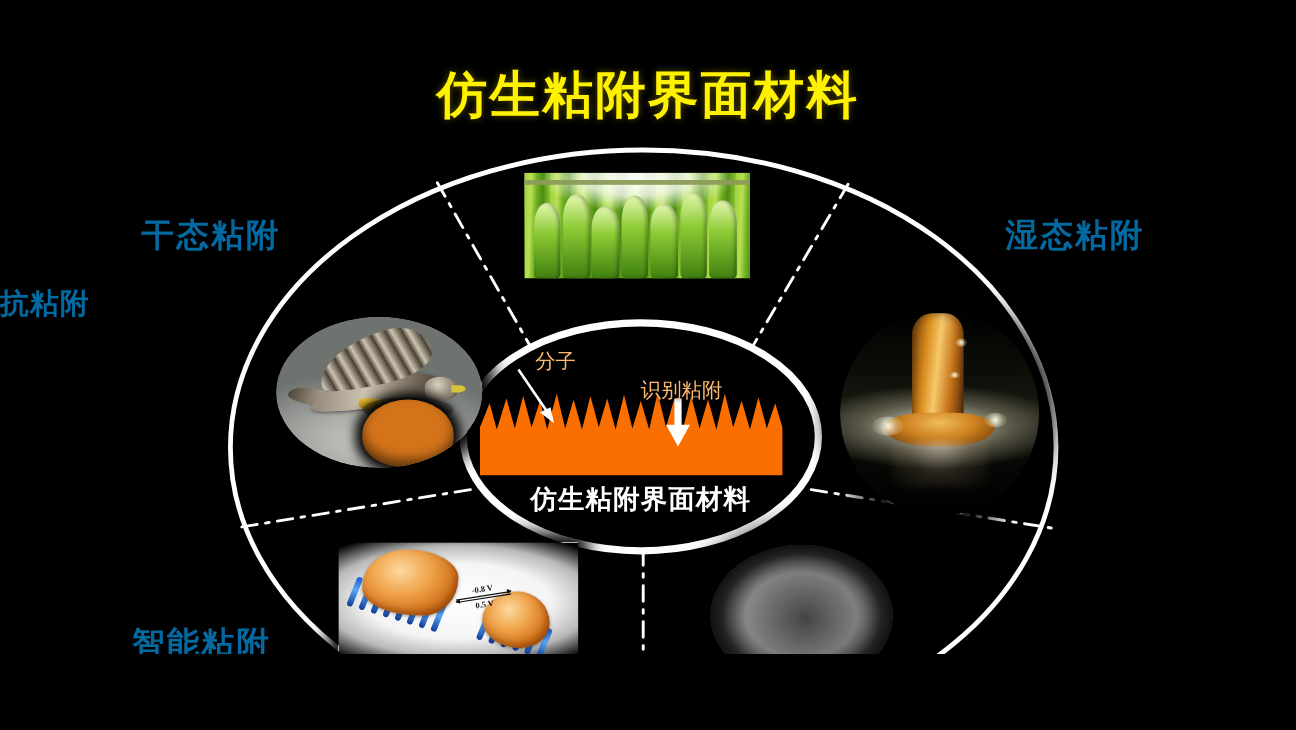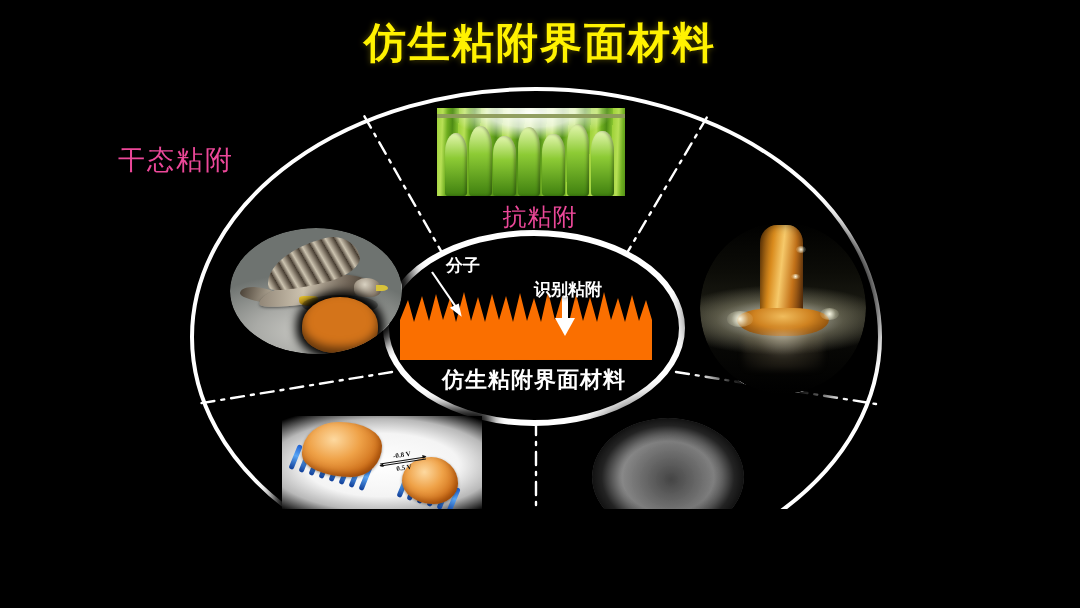--- a/index.html
+++ b/index.html
@@ -7,20 +7,21 @@
     padding: 0;
     background: #000000;
   }
   #stage {
     position: relative;
     width: 1080px;
     height: 509px;
     background: #000000;
     overflow: hidden;
     font-family: "Liberation Sans", "DejaVu Sans", sans-serif;
+    margin-top: 36px;
   }
 
   
   #title {
     position: absolute;
     top: 18px;
     left: 0;
     width: 1080px;
     text-align: center;
     color: #FFF200;
@@ -37,34 +38,34 @@
     left: 0;
     top: 0;
     width: 1080px;
     height: 608px;
     pointer-events: none;
   }
 
   
   .sector-label {
     position: absolute;
-    color: #ec4899;
+    color: #0369a1;
     font-size: 27px;
-    font-weight: normal;
+    font-weight: bold;
     letter-spacing: 2px;
     white-space: nowrap;
     text-shadow: 0 0 5px rgba(0,0,0,0.9);
   }
   .lbl-dry   { left: 118px; top: 142px; }
   .lbl-wet   { left: 838px; top: 142px; }
   .lbl-smart { left: 110px; top: 482px; }
   .lbl-recog { left: 855px; top: 482px; }
   .lbl-anti  {
     left: 0; top: 201px; width: 1080px;
-    text-align: center; font-size: 24px; letter-spacing: 1px;
+    font-size: 24px; letter-spacing: 1px;
   }
 
   
   .photo {
     position: absolute;
     overflow: hidden;
   }
   .photo-inner { position: absolute; inset: 0; }
 
   
@@ -274,23 +275,23 @@
 
   
   #hub {
     position: absolute;
     left: 386px; top: 234px;
     width: 296px; height: 188px;
   }
   #hub-svg { position: absolute; left: 0; top: 0; width: 296px; height: 188px; }
   .hub-annot {
     position: absolute;
-    color: #ffffff;
+    color: #fdba74;
     font-size: 17px;
-    font-weight: bold;
+    font-weight: normal;
     white-space: nowrap;
     text-shadow: 0 0 4px #000;
   }
   #annot-molecule { left: 60px; top: 20px; }
   #annot-micro    { left: 148px; top: 44px; }
   #hub-caption {
     position: absolute;
     left: 0; top: 131px; width: 296px;
     text-align: center;
     color: #ffffff;
@@ -386,20 +387,22 @@
     </div>
   </div>
 
   <div class="photo" id="photo-recog">
     <div class="photo-inner"></div>
     <div class="vignette"></div>
   </div>
 
   <div class="sector-label lbl-dry">干态粘附</div>
   <div class="sector-label lbl-anti">抗粘附</div>
+  <div class="sector-label lbl-wet">湿态粘附</div>
+  <div class="sector-label lbl-smart">智能粘附</div>
 
   <div id="hub">
     <svg id="hub-svg" viewBox="0 0 296 188" xmlns="http://www.w3.org/2000/svg">
 
       <path fill="#FA6F00" d="M 14 126 L 14 86
                L 22 66 L 28 88 L 36 62 L 43 87 L 50 60 L 57 86 L 64 64 L 70 88
                L 78 58 L 85 87 L 92 63 L 99 88 L 106 60 L 113 86 L 120 62 L 127 88
                L 134 59 L 141 87 L 148 64 L 155 88 L 162 57 L 169 86 L 176 62 L 183 88
                L 190 60 L 197 87 L 204 63 L 211 88 L 218 58 L 225 86 L 232 64 L 239 88
                L 246 61 L 253 87 L 260 66 L 266 86 L 266 126 Z"></path>

